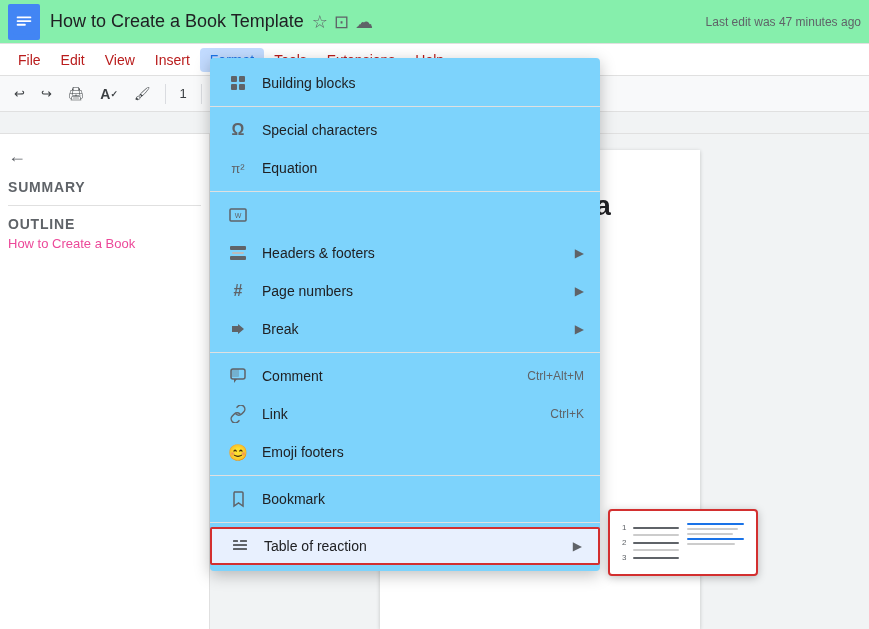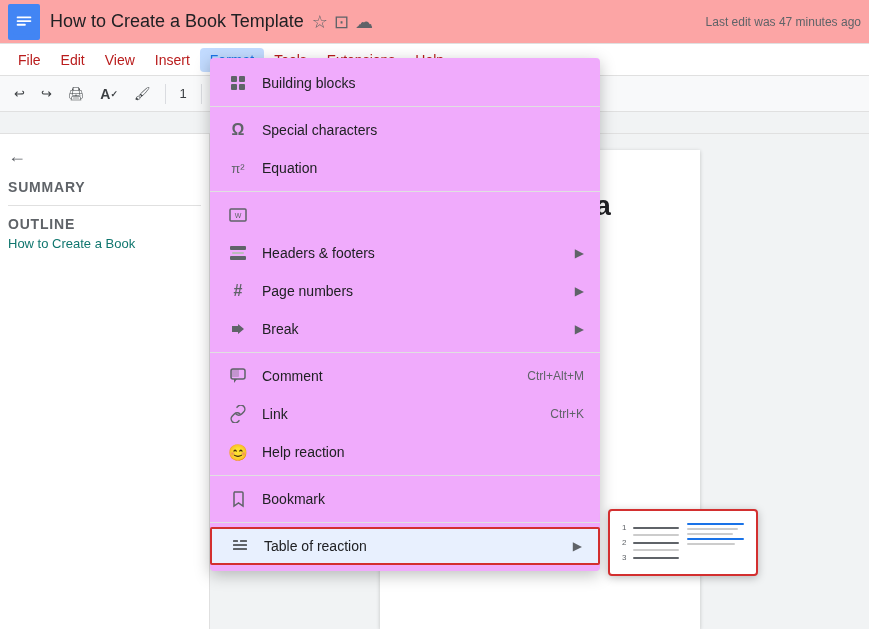--- a/index.html
+++ b/index.html
@@ -1,19 +1,19 @@
 <!DOCTYPE html>
 <html><head>
   <meta charset="utf-8">
   <style>
     * { margin: 0; padding: 0; box-sizing: border-box; }
     body { font-family: Arial, sans-serif; background: #fff; width: 869px; height: 629px; overflow: hidden; position: relative; }
 
     
-    .top-bar { display: flex; align-items: center; padding: 4px 8px; border-bottom: 1px solid #e0e0e0; background: #fca5a5; height: 44px; }
+    .top-bar { display: flex; align-items: center; padding: 4px 8px; border-bottom: 1px solid #e0e0e0; background: #86efac; height: 44px; }
     .doc-icon { width: 32px; height: 36px; background: #4285f4; border-radius: 2px; display: flex; align-items: center; justify-content: center; margin-right: 10px; flex-shrink: 0; }
     .doc-icon svg { width: 22px; height: 26px; }
     .doc-title { font-size: 18px; color: #202124; margin-right: 8px; }
     .title-icons { display: flex; gap: 6px; align-items: center; margin-right: auto; }
     .title-icon { font-size: 18px; color: #5f6368; cursor: pointer; }
 
     
     .menu-bar { display: flex; align-items: center; padding: 2px 8px; background: #fff; height: 32px; border-bottom: 1px solid #e0e0e0; }
     .menu-item { padding: 4px 10px; font-size: 14px; color: #b91c1c; cursor: pointer; border-radius: 4px; }
     .menu-item.active { background: #c2dbff; color: #1a73e8; }
@@ -34,29 +34,29 @@
     
     .main { display: flex; height: calc(629px - 44px - 32px - 36px - 22px); }
 
     
     .sidebar { width: 210px; background: #fff; border-right: 1px solid #e0e0e0; padding: 12px 8px; flex-shrink: 0; overflow: hidden; }
     .sidebar-back { display: flex; align-items: center; margin-bottom: 12px; }
     .back-arrow { font-size: 18px; color: #5f6368; cursor: pointer; margin-right: 8px; }
     .sidebar-section { font-size: 14px; font-weight: 600; color: #5f6368; letter-spacing: 0.8px; margin-bottom: 4px; }
     .sidebar-divider { height: 1px; background: #e0e0e0; margin: 10px 0; }
     .outline-section { margin-top: 4px; }
-    .outline-title { font-size: 13px; color: #0f766e; cursor: pointer; white-space: nowrap; overflow: hidden; text-overflow: ellipsis; }
+    .outline-title { font-size: 13px; color: #ec4899; cursor: pointer; white-space: nowrap; overflow: hidden; text-overflow: ellipsis; }
 
     
     .doc-area { flex: 1; background: #f1f3f4; overflow: hidden; display: flex; justify-content: center; padding-top: 16px; }
     .doc-page { background: #fff; width: 320px; min-height: 200px; padding: 40px; box-shadow: 0 1px 4px rgba(0,0,0,0.2); }
     .doc-heading { font-size: 28px; font-weight: bold; color: #202124; }
 
     
-    .dropdown { position: absolute; top: 58px; left: 210px; width: 390px; background: #f0abfc; box-shadow: 0 4px 16px rgba(0,0,0,0.25); border-radius: 4px; z-index: 100; padding: 6px 0; }
+    .dropdown { position: absolute; top: 58px; left: 210px; width: 390px; background: #7dd3fc; box-shadow: 0 4px 16px rgba(0,0,0,0.25); border-radius: 4px; z-index: 100; padding: 6px 0; }
     .dropdown-item { display: flex; align-items: center; padding: 8px 16px; font-size: 14px; color: #202124; cursor: pointer; position: relative; min-height: 38px; }
     .dropdown-item.highlighted { background: #e8f0fe; border: 2px solid #d32f2f; border-radius: 2px; }
     .dropdown-item .item-icon { width: 24px; margin-right: 12px; display: flex; align-items: center; justify-content: center; font-size: 16px; color: #5f6368; flex-shrink: 0; }
     .dropdown-item .item-label { flex: 1; }
     .dropdown-item .item-shortcut { font-size: 12px; color: #5f6368; margin-left: auto; }
     .dropdown-item .item-arrow { font-size: 12px; color: #5f6368; margin-left: auto; }
     .dropdown-divider { height: 1px; background: #e0e0e0; margin: 4px 0; }
 
     
     .toc-preview { position: absolute; right: -160px; top: -20px; width: 150px; background: #fff; box-shadow: 0 2px 8px rgba(0,0,0,0.25); border-radius: 4px; padding: 12px; display: flex; gap: 8px; z-index: 101; border: 2px solid #d32f2f; }
@@ -230,21 +230,21 @@
           <path d="M7 9a4 4 0 0 0 5.66 0l2-2a4 4 0 0 0-5.66-5.66l-1 1" stroke="#5f6368" stroke-width="1.5" fill="none" stroke-linecap="round"></path>
           <path d="M11 9a4 4 0 0 0-5.66 0l-2 2a4 4 0 0 0 5.66 5.66l1-1" stroke="#5f6368" stroke-width="1.5" fill="none" stroke-linecap="round"></path>
         </svg>
     </span>
     <span class="item-label">Link</span>
     <span class="item-shortcut">Ctrl+K</span>
   </div>
 
   <div class="dropdown-item">
     <span class="item-icon" style="font-size:16px;">😊</span>
-    <span class="item-label">Help reaction</span>
+    <span class="item-label">Emoji footers</span>
   </div>
   <div class="dropdown-divider"></div>
 
   <div class="dropdown-item">
     <span class="item-icon">
       <svg width="18" height="18" viewBox="0 0 18 18">
           <path d="M5 2 h8 a1 1 0 0 1 1 1 v13 l-4.5-3 -4.5 3 V3 a1 1 0 0 1 1-1 Z" stroke="#5f6368" stroke-width="1.5" fill="none"></path>
         </svg>
     </span>
     <span class="item-label">Bookmark</span>

